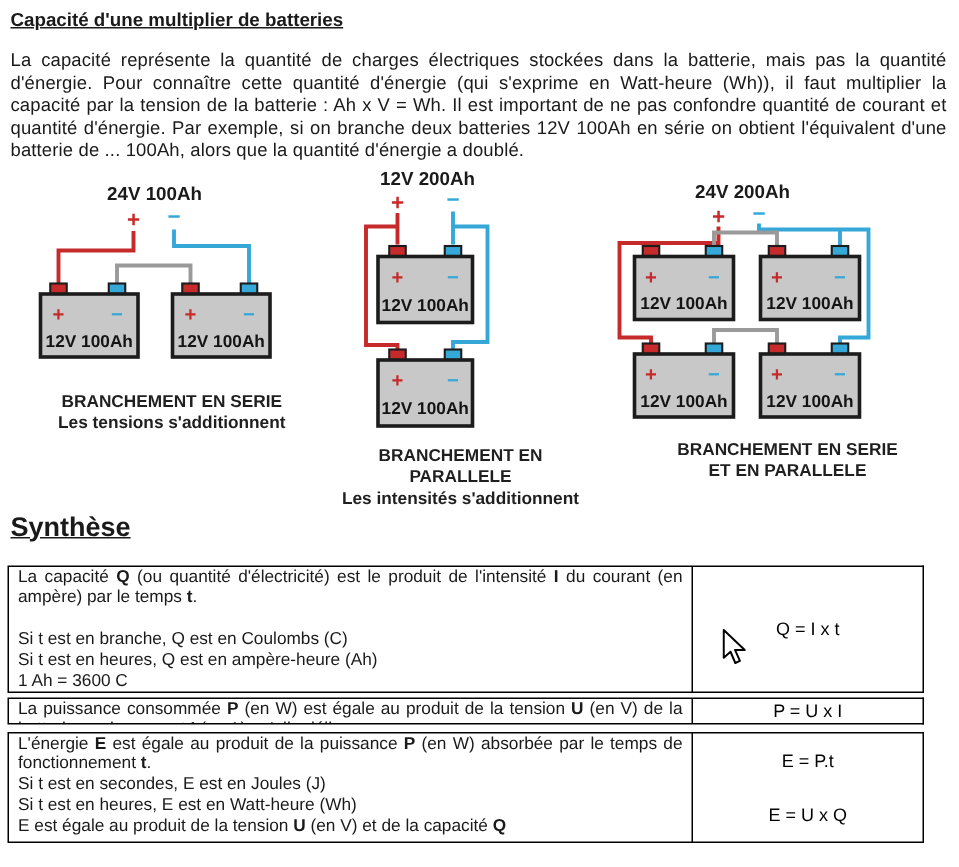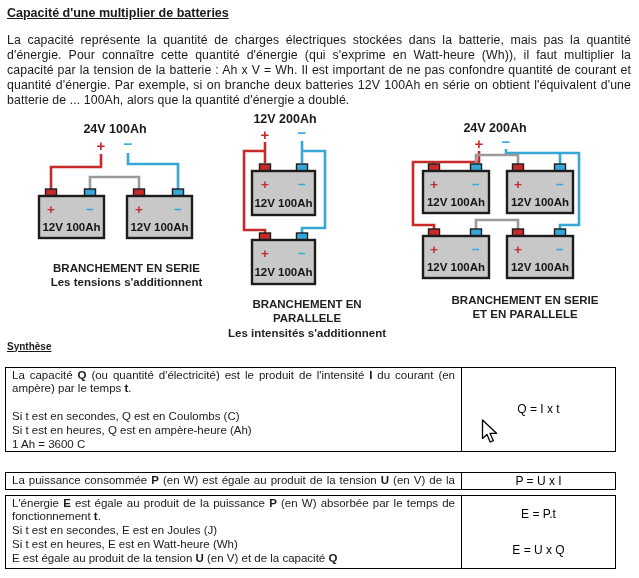--- a/index.html
+++ b/index.html
@@ -7,21 +7,21 @@
        font-family:"Liberation Sans",sans-serif;position:relative;}
   .page{position:relative;padding:6px 8px 0 7px;width:624px;}
 
   .title{font-size:12.5px;font-weight:bold;text-decoration:underline;}
   .intro{margin-top:13px;font-size:12.3px;line-height:14.9px;text-align:justify;
          letter-spacing:0.1px;width:624px;}
 
   
   .diagrams{position:relative;height:212px;margin-top:3px;}
   .diag{position:absolute;text-align:center;}
-  .d1{left:22px;top:8px;width:195px;}
+  .d1{left:10px;top:8px;width:195px;}
   .d2{left:211px;top:0;width:178px;}
   .d3{left:398px;top:10px;width:240px;}
   .cap{font-size:11.5px;font-weight:bold;color:#1f1f1f;line-height:14.5px;margin-top:2px;}
   .d3 .cap{margin-top:4px;}
 
   svg{display:block;margin:0 auto;}
   svg text{font-family:"Liberation Sans",sans-serif;text-anchor:middle;}
   .rating{font-size:12.5px;font-weight:bold;fill:#1a1a1a;}
   .sym{font-size:15px;font-weight:bold;}
   .bsym{font-size:13.5px;font-weight:bold;}
@@ -31,24 +31,24 @@
   polyline{fill:none;stroke-width:2.6px;}
   .wred{stroke:#c62a2a;}
   .wblue{stroke:#35a8d8;}
   .wgray{stroke:#9a9a9a;}
   .term{stroke:#1c1c1c;stroke-width:1.4px;}
   .tred{fill:#c62a2a;}
   .tblue{fill:#35a8d8;}
   .batt{fill:#c8c8c8;stroke:#1c1c1c;stroke-width:2.4px;}
 
   
-  .synth-head{margin-top:18px;font-size:10px;font-weight:bold;text-decoration:underline;}
+  .synth-head{margin-top:18px;font-size:18px;font-weight:bold;text-decoration:underline;}
   .stable{margin-top:15px;margin-left:-2px;width:611px;}
   .srow{display:flex;box-sizing:border-box;}
-  .r1{height:85px;margin-bottom:20px;}
+  .r1{height:85px;margin-bottom:3px;}
   .r2{height:18px;margin-bottom:5px;}
   .r3{height:74px;}
   .cell-text{box-sizing:border-box;width:457px;border:1.5px solid #000;
              padding:1px 6px 0 6px;font-size:11.5px;line-height:13.8px;overflow:hidden;}
   .cell-formula{box-sizing:border-box;width:154px;border:1.5px solid #000;border-left:none;
                 display:flex;flex-direction:column;justify-content:space-around;align-items:center;
                 font-size:12px;font-weight:normal;color:#000;}
   .para{text-align:justify;}
   .bd{font-weight:bold;}
 
@@ -164,21 +164,21 @@
     </div>
   </div>
 
   <div class="synth-head">Synthèse</div>
 
   <div class="stable">
     <div class="srow r1">
       <div class="cell-text">
           <div class="para"><span>La capacité </span><span class="bd">Q</span><span> (ou quantité d'électricité) est le produit de l'intensité </span><span class="bd">I</span><span> du courant (en ampère) par le temps </span><span class="bd">t</span><span>.</span></div>
           <div class="para">&nbsp;</div>
-          <div class="para"><span>Si t est en secondes, Q est en Coulombs (C)</span></div>
+          <div class="para"><span>Si t est en branche, Q est en Coulombs (C)</span></div>
           <div class="para"><span>Si t est en heures, Q est en ampère-heure (Ah)</span></div>
           <div class="para"><span>1 Ah = 3600 C</span></div>
         </div>
       <div class="cell-formula">
         <div>Q = I x t</div>
       </div>
     </div>
     <div class="srow r2">
       <div class="cell-text">
           <div class="para"><span>La puissance consommée </span><span class="bd">P</span><span> (en W) est égale au produit de la tension </span><span class="bd">U</span><span> (en V) de la batterie par le courant </span><span class="bd">I</span><span> (en A) qu'elle délivre</span></div>

